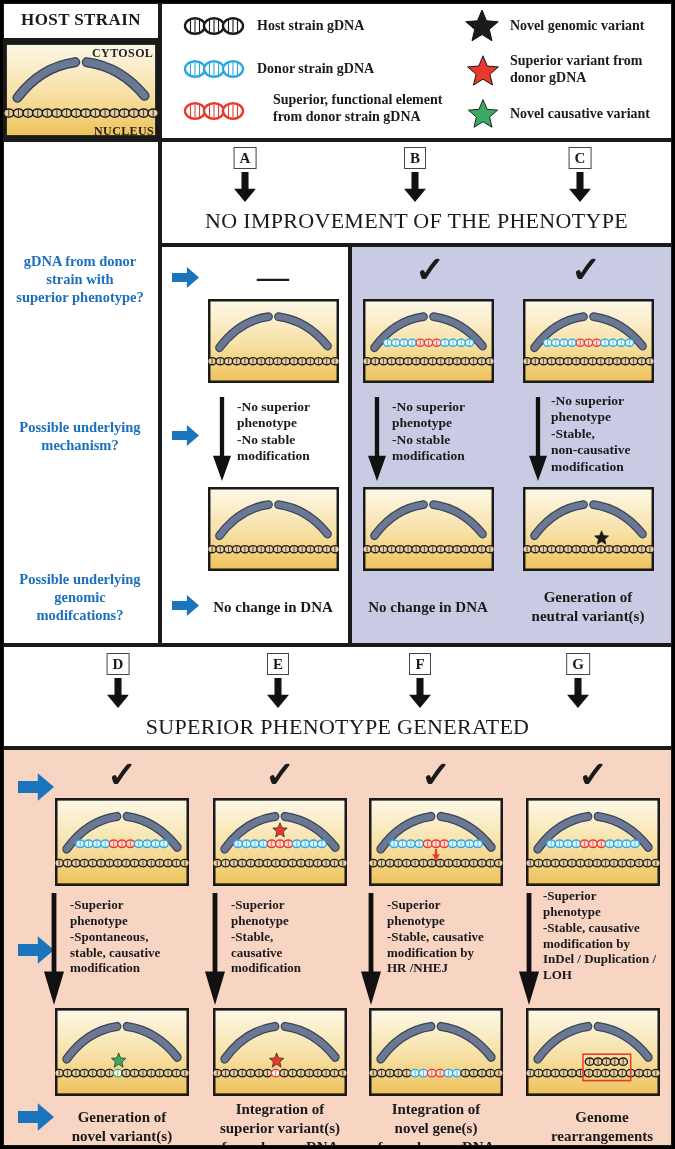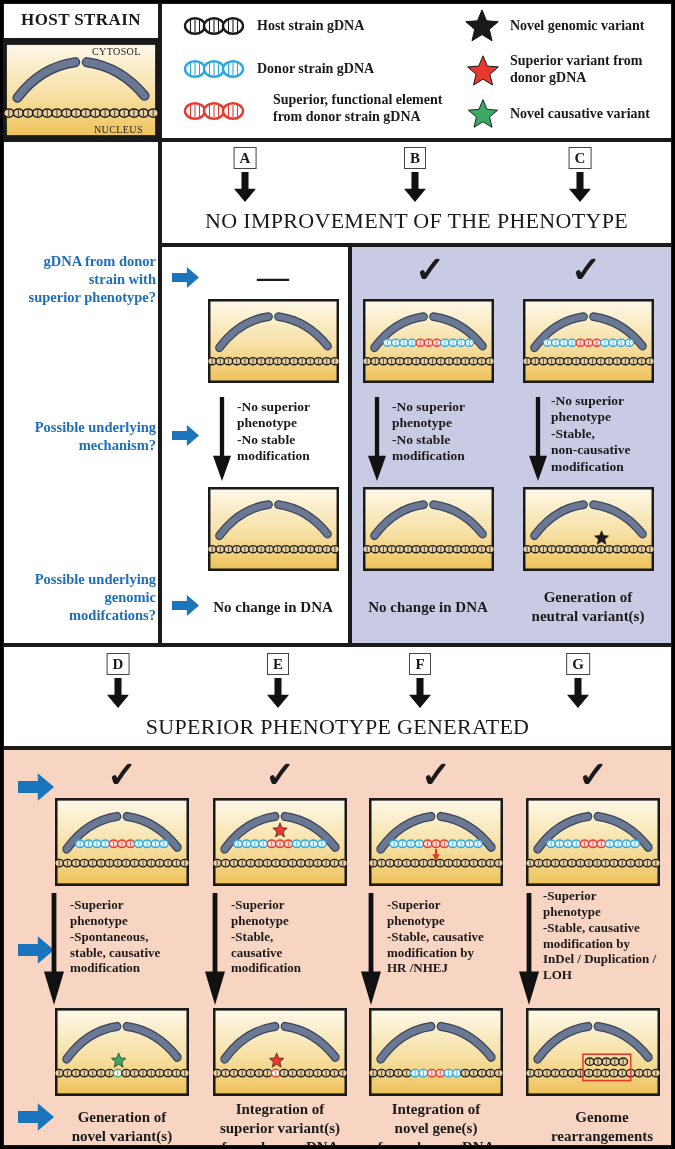--- a/index.html
+++ b/index.html
@@ -6,24 +6,24 @@
   .fig{position:relative;width:675px;height:1149px;background:#fde047;
        font-family:"Liberation Serif","DejaVu Serif",serif;color:#1a1a1a;
        box-sizing:border-box;overflow:hidden;}
   .abs{position:absolute;box-sizing:border-box;}
   .box{position:absolute;box-sizing:border-box;border:2px solid #1a1a1a;background:#fff;}
   .fig-border{border:3px solid #000;width:675px;height:1149px;left:0;top:0;background:transparent;pointer-events:none;z-index:50;}
   .lavender{background:var(--lavender);}
   .salmon{background:var(--salmon);}
   .title-lg{font-weight:normal;font-size:22px;letter-spacing:.3px;text-align:center;white-space:nowrap;}
   .host-title{font-weight:bold;font-size:17px;letter-spacing:.4px;text-align:center;}
-  .cell-lbl{position:absolute;font-weight:normal;font-size:10px;letter-spacing:.4px;color:#222;}
+  .cell-lbl{position:absolute;font-weight:bold;font-size:12px;letter-spacing:.4px;color:#222;}
   .legend-lbl{position:absolute;font-weight:bold;font-size:14px;line-height:1.2;white-space:pre-line;}
   .q{position:absolute;color:var(--blue_text);font-weight:bold;font-size:14.5px;line-height:1.25;
-     text-align:right;white-space:pre-line;}
+     text-align:center;white-space:pre-line;}
   .mech{position:absolute;font-weight:bold;font-size:13.5px;line-height:1.22;white-space:pre-line;}
   .mech-sm{font-size:13px;}
   .outcome{position:absolute;font-weight:bold;font-size:15px;line-height:1.25;text-align:center;white-space:pre-line;}
   .letter{display:inline-block;border:1.5px solid #444;background:#fff;padding:1px 5px;
           font-weight:bold;font-size:15px;line-height:1.2;}
   .lgroup{position:absolute;transform:translateX(-50%);display:flex;flex-direction:column;align-items:center;gap:3px;}
   .down-arrow{width:22px;height:30px;background:#111;
       clip-path:polygon(34% 0,66% 0,66% 56%,100% 56%,50% 100%,0 56%,34% 56%);}
   .mech-arrow{position:absolute;background:#111;
       clip-path:polygon(38% 0,62% 0,62% 70%,100% 70%,50% 100%,0 70%,38% 70%);}

